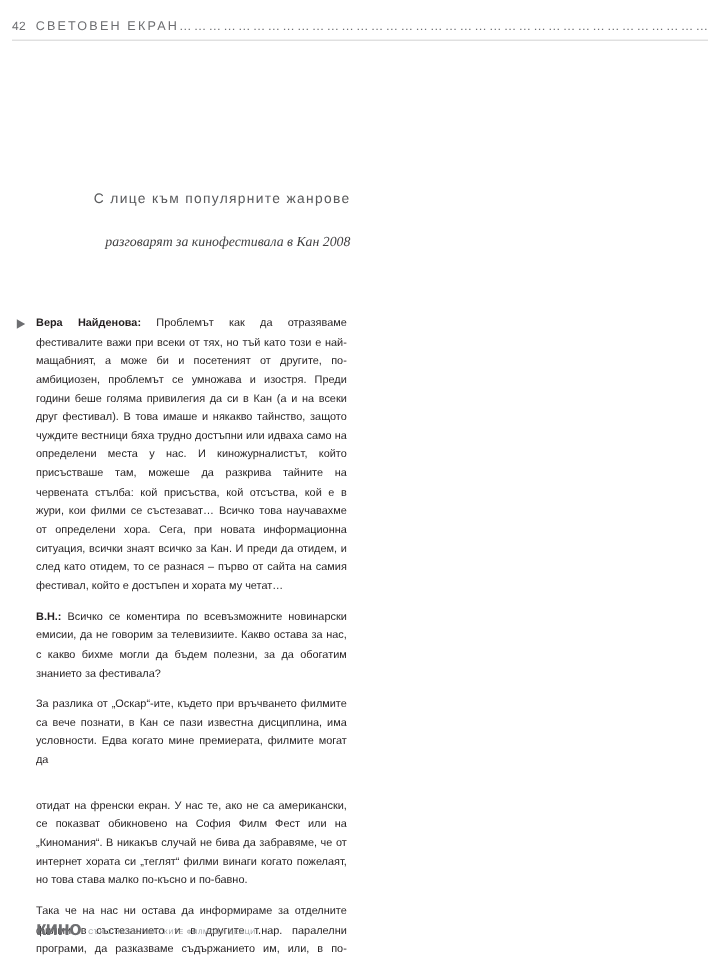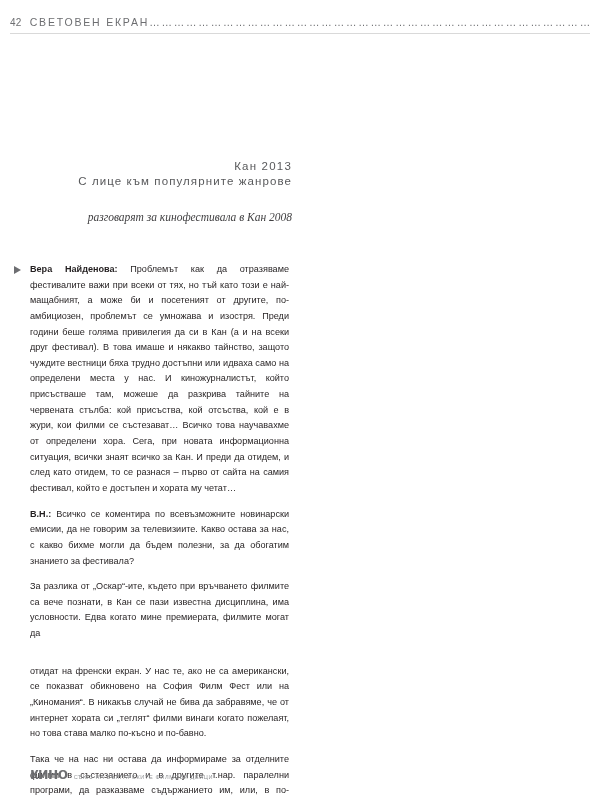--- a/index.html
+++ b/index.html
@@ -149,21 +149,20 @@
 </head>
 <body>
 
 <div class="page-header">
   <span class="folio">42</span>
   <span class="running-title">СВЕТОВЕН ЕКРАН…………………………………………………………………………………………………</span>
 </div>
 <div class="header-rule"></div>
 
 <div class="title-block">
-  <div class="article-kicker">Кан 2013</div>
   <div class="article-title">С лице към популярните жанрове</div>
   <div class="byline">
     <div>разговарят за кинофестивала в Кан 2008</div>
   </div>
 </div>
 
 <div class="columns">
 
   <div class="col col-left">
     <div class="para-marker"></div>

